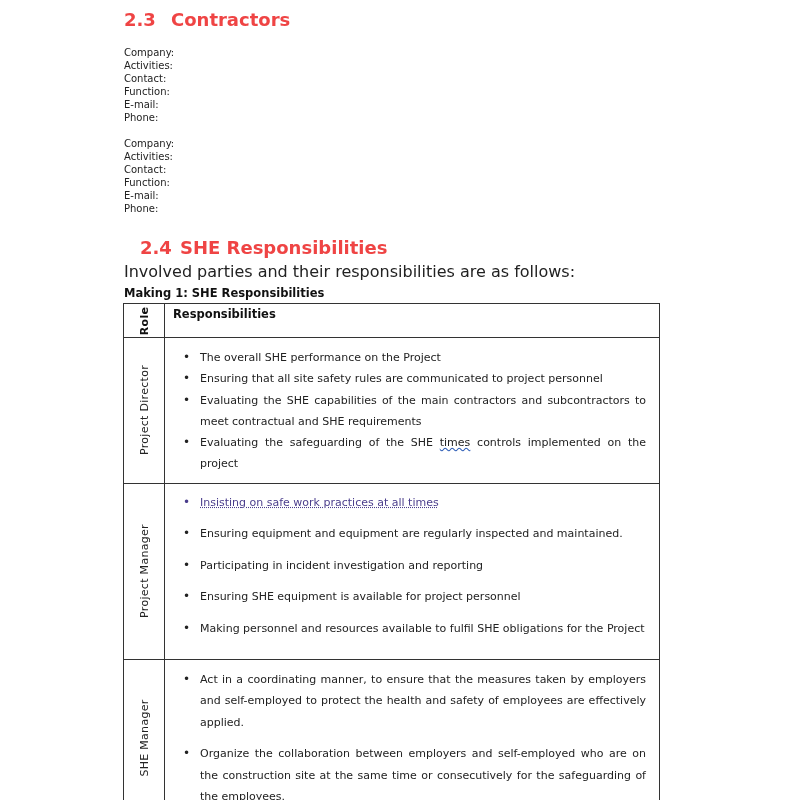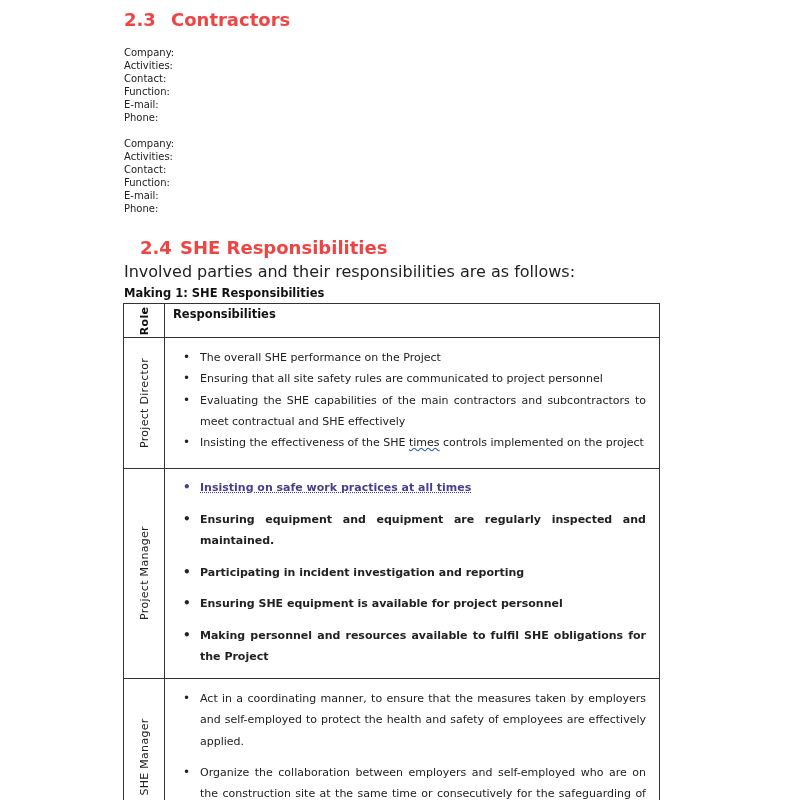--- a/index.html
+++ b/index.html
@@ -26,21 +26,21 @@
   .resp-head { text-align: left; font-weight: bold; font-size: 11.5px; padding: 3px 0 0 8px !important; color: #111; }
   tr.hdr { height: 34px; }
   tr.r1 { height: 131px; }
   tr.r2 { height: 176px; }
   tr.r3 { height: 148px; }
   ul { margin: 8px; padding: 0 0 0 27px; list-style: none; }
   li { position: relative; text-align: justify; }
   li::before { content: "•"; position: absolute; left: -17px; top: 0; font-size: 12px; }
   .r1 ul { padding-top: 1px; }
   .r1 li { line-height: 21.3px; }
-  .r2 ul { padding-top: 0; font-weight: bold; }
+  .r2 ul { padding-top: 0; }
   .r2 li { line-height: 21.5px; margin-bottom: 10px; }
   .r3 ul { padding-top: 1px; }
   .r3 li { line-height: 21.7px; margin-bottom: 9px; }
   .tracked { color: #4a3d8c; text-decoration: underline; text-decoration-style: dotted; }
   .spell { text-decoration: underline; text-decoration-color: #2b5bb5; text-decoration-style: wavy; }
   td.content { padding: 0 5px 0 0 !important; }
 </style>
 </head>
 <body>
 
@@ -83,22 +83,22 @@
   </tr>
 
   <tr class="r1">
     <td class="role-cell">
       <span class="role-text">Project Director</span>
     </td>
     <td class="content">
       <ul>
         <li>The overall SHE performance on the Project</li>
         <li>Ensuring that all site safety rules are communicated to project personnel</li>
-        <li>Evaluating the SHE capabilities of the main contractors and subcontractors to meet contractual and SHE effectively</li>
-        <li><span>Insisting the effectiveness of the SHE </span><span class="spell">times</span><span> controls implemented on the project</span></li>
+        <li>Evaluating the SHE capabilities of the main contractors and subcontractors to meet contractual and SHE requirements</li>
+        <li><span>Evaluating the safeguarding of the SHE </span><span class="spell">times</span><span> controls implemented on the project</span></li>
       </ul>
     </td>
   </tr>
 
   <tr class="r2">
     <td class="role-cell">
       <span class="role-text">Project Manager</span>
     </td>
     <td class="content">
       <ul>

